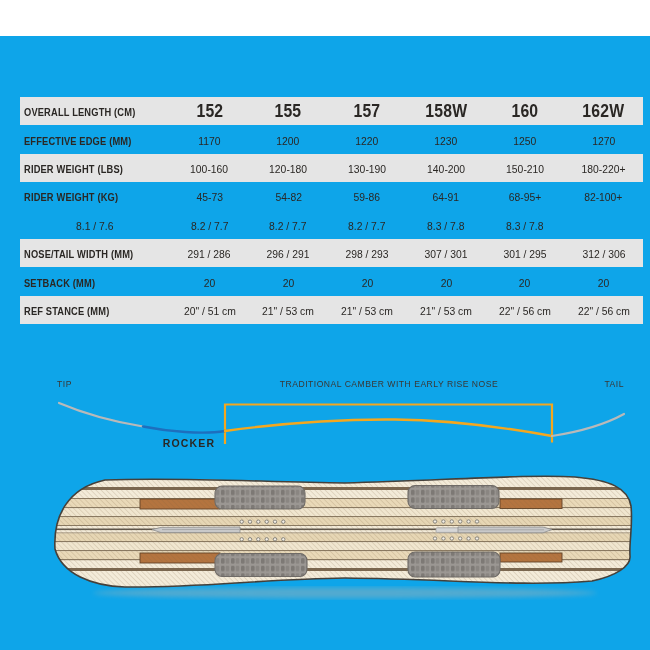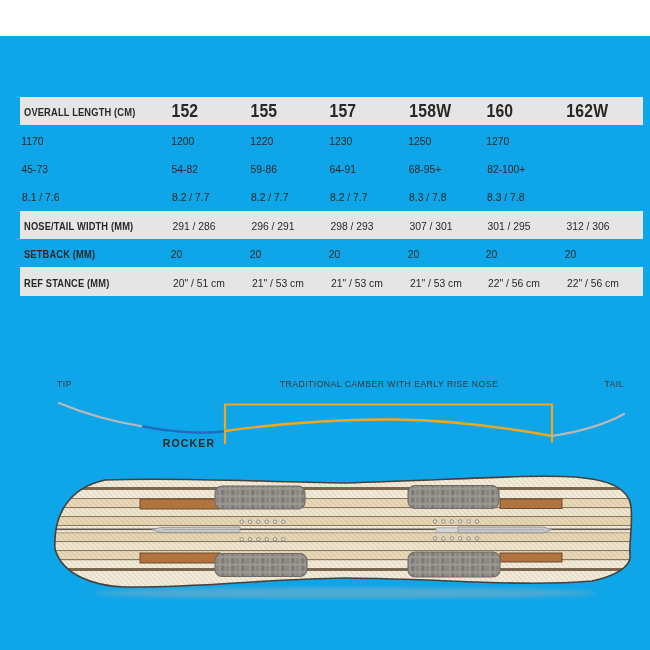--- a/index.html
+++ b/index.html
@@ -7,21 +7,21 @@
   .canvas{position:relative;width:650px;height:650px;overflow:hidden;background:#0ea5e9;margin-top:36px;}
 
   
   .spec-table{position:absolute;left:20px;top:61px;width:623px;}
   .row{display:grid;grid-template-columns:150px repeat(6,1fr);height:28.4px;align-items:center;}
   .row.g{background:#e5e5e5;}
   .cell{overflow:visible;}
   .cell.lbl{padding-left:4px;text-align:left;}
   .cell.lbl span{display:inline-block;transform:scaleX(.86);transform-origin:0 50%;
     font-weight:bold;font-size:10.8px;color:#2a2724;letter-spacing:.2px;white-space:nowrap;}
-  .cell.val{text-align:left;}
+  .cell.val{text-align:center;}
   .cell.val span{display:inline-block;transform:scaleX(.9);transform-origin:50% 50%;
     font-size:11.5px;color:#2a2724;white-space:nowrap;}
   .row.hdr .cell.val span{font-weight:bold;font-size:17.5px;letter-spacing:.2px;}
 
   
   .camber-svg{position:absolute;left:0;top:330px;}
   .board-svg{position:absolute;left:0;top:430px;}
   svg text{fill:#3a3734;}
   .cap{font-size:8.6px;letter-spacing:.5px;}
   .rocker-cap{font-size:10.5px;font-weight:bold;letter-spacing:1.2px;fill:#2a2724;}
@@ -37,30 +37,41 @@
       <div class="cell lbl"><span>OVERALL LENGTH  (CM)</span></div>
       <div class="cell val"><span>152</span></div>
       <div class="cell val"><span>155</span></div>
       <div class="cell val"><span>157</span></div>
       <div class="cell val"><span>158W</span></div>
       <div class="cell val"><span>160</span></div>
       <div class="cell val"><span>162W</span></div>
     </div>
 
     <div class="row">
+      <div class="cell lbl"><span>EFFECTIVE EDGE (MM)</span></div>
       <div class="cell val"><span>1170</span></div>
       <div class="cell val"><span>1200</span></div>
       <div class="cell val"><span>1220</span></div>
       <div class="cell val"><span>1230</span></div>
       <div class="cell val"><span>1250</span></div>
       <div class="cell val"><span>1270</span></div>
     </div>
 
-
-    <div class="row">
+    <div class="row g">
+      <div class="cell lbl"><span>RIDER WEIGHT  (LBS)</span></div>
+      <div class="cell val"><span>100-160</span></div>
+      <div class="cell val"><span>120-180</span></div>
+      <div class="cell val"><span>130-190</span></div>
+      <div class="cell val"><span>140-200</span></div>
+      <div class="cell val"><span>150-210</span></div>
+      <div class="cell val"><span>180-220+</span></div>
+    </div>
+
+    <div class="row">
+      <div class="cell lbl"><span>RIDER WEIGHT  (KG)</span></div>
       <div class="cell val"><span>45-73</span></div>
       <div class="cell val"><span>54-82</span></div>
       <div class="cell val"><span>59-86</span></div>
       <div class="cell val"><span>64-91</span></div>
       <div class="cell val"><span>68-95+</span></div>
       <div class="cell val"><span>82-100+</span></div>
     </div>
 
 
     <div class="row">

